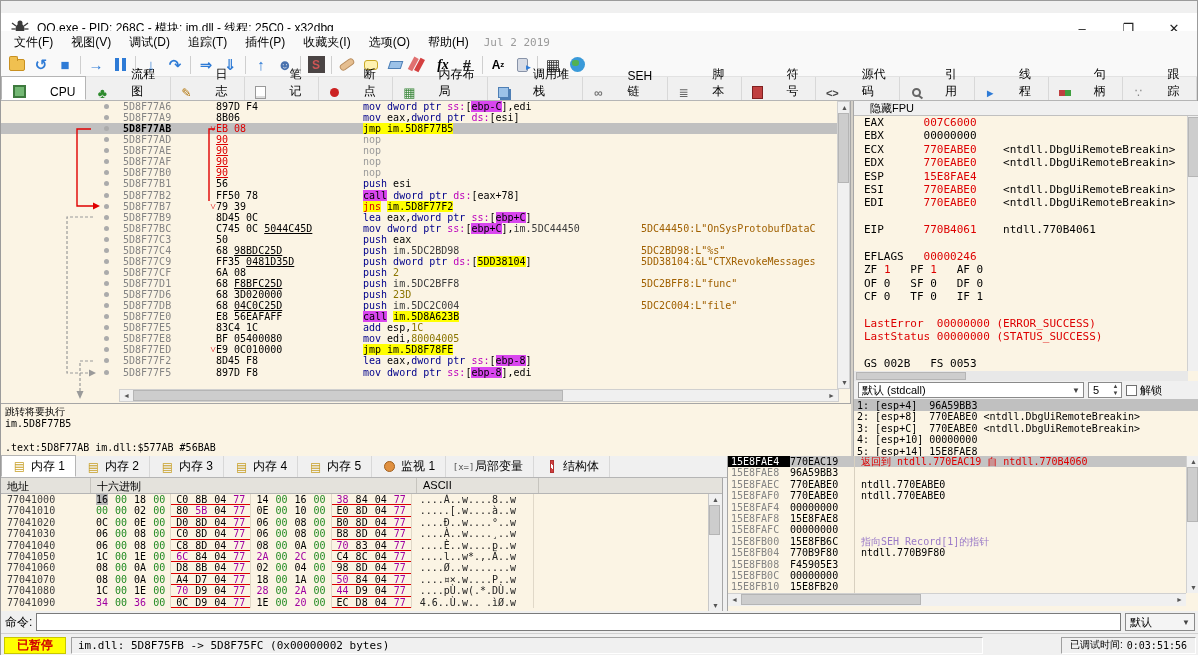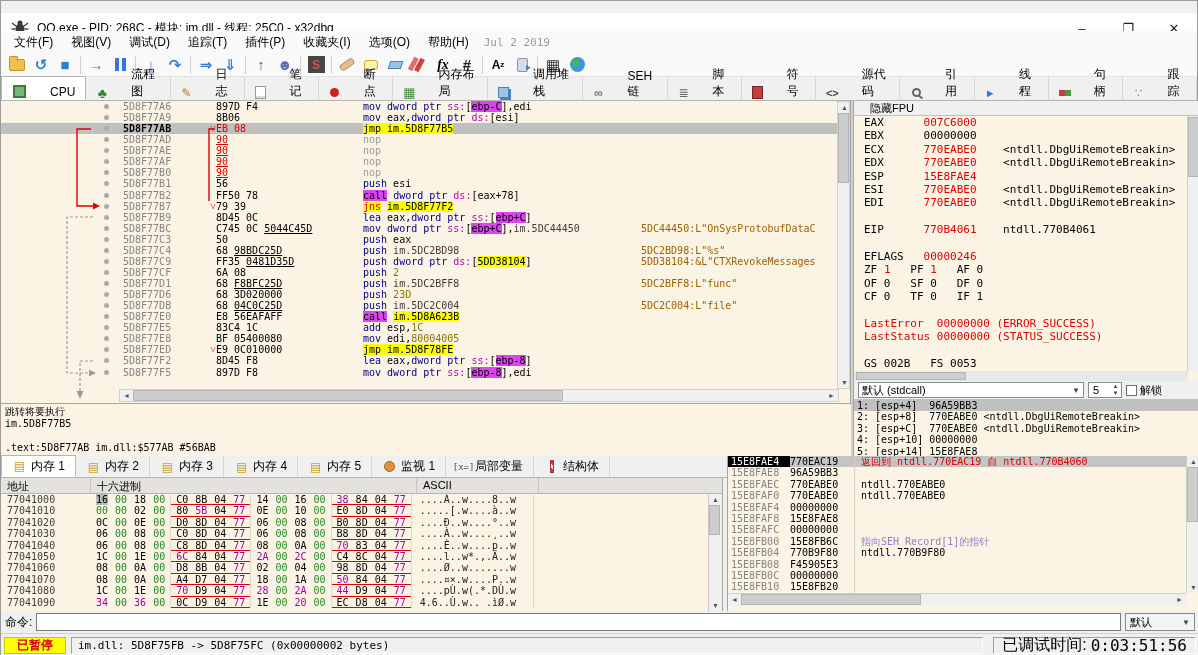--- a/index.html
+++ b/index.html
@@ -162,21 +162,21 @@
   
   #cmdbar{position:absolute;left:0;top:610px;width:1198px;height:22px;background:#F0F0F0;display:flex;align-items:center;padding:0 4px;gap:4px;}
   #cmdlabel{font-size:12px;}
   #cmdinput{flex:1;height:18px;background:#FFF;border:1px solid #7A7A7A;font-family:"DejaVu Sans Mono",monospace;font-size:11px;padding:0 3px;}
   #cmdcombo{width:70px;height:18px;background:#F4F4F4;border:1px solid #8A8A8A;font-size:11px;display:flex;align-items:center;justify-content:space-between;padding:0 4px;}
 
   
   #statusbar{position:absolute;left:0;top:632px;width:1198px;height:23px;background:#F0F0F0;border-top:1px solid #D0D0D0;display:flex;align-items:center;gap:5px;padding:0 3px;}
   #statebadge{width:62px;height:17px;background:#FFFF00;color:#D00000;font-weight:bold;font-size:12px;display:flex;align-items:center;justify-content:center;border:1px solid #C8C800;}
   #statusmsg{flex:1;height:17px;border:1px solid;border-color:#A0A0A0 #FFF #FFF #A0A0A0;font-size:11px;font-family:"DejaVu Sans Mono",monospace;display:flex;align-items:center;padding:0 6px;max-width:912px;}
-  #statustime{height:17px;border:1px solid;border-color:#A0A0A0 #FFF #FFF #A0A0A0;font-size:16px;display:flex;align-items:center;padding:0 8px;margin-left:auto;gap:4px;}
+  #statustime{height:17px;border:1px solid;border-color:#A0A0A0 #FFF #FFF #A0A0A0;font-size:10px;display:flex;align-items:center;padding:0 8px;margin-left:auto;gap:4px;}
   .arrowglyph{font-size:8px;color:#444;}
 </style>
 </head>
 <body>
 
 <div id="app">
 
   <div id="titlebar">
     <svg class="appicon" viewBox="0 0 18 18">
       <ellipse cx="9" cy="10" rx="4.5" ry="5.5" fill="#3A3A3A"></ellipse>

